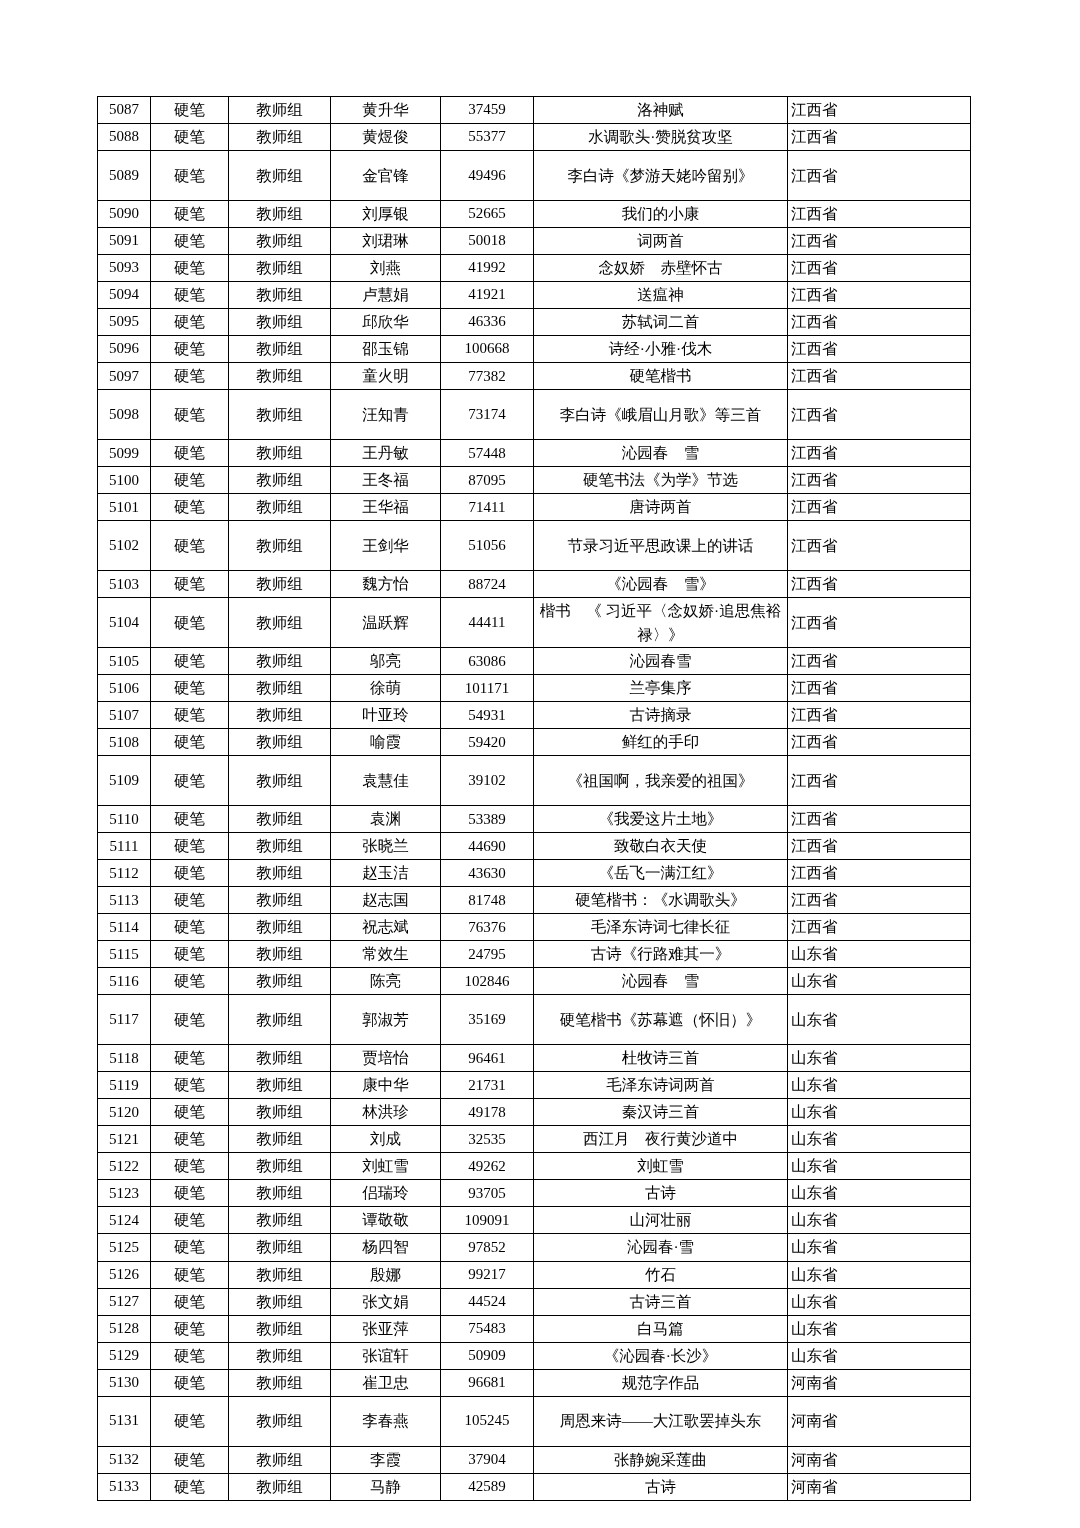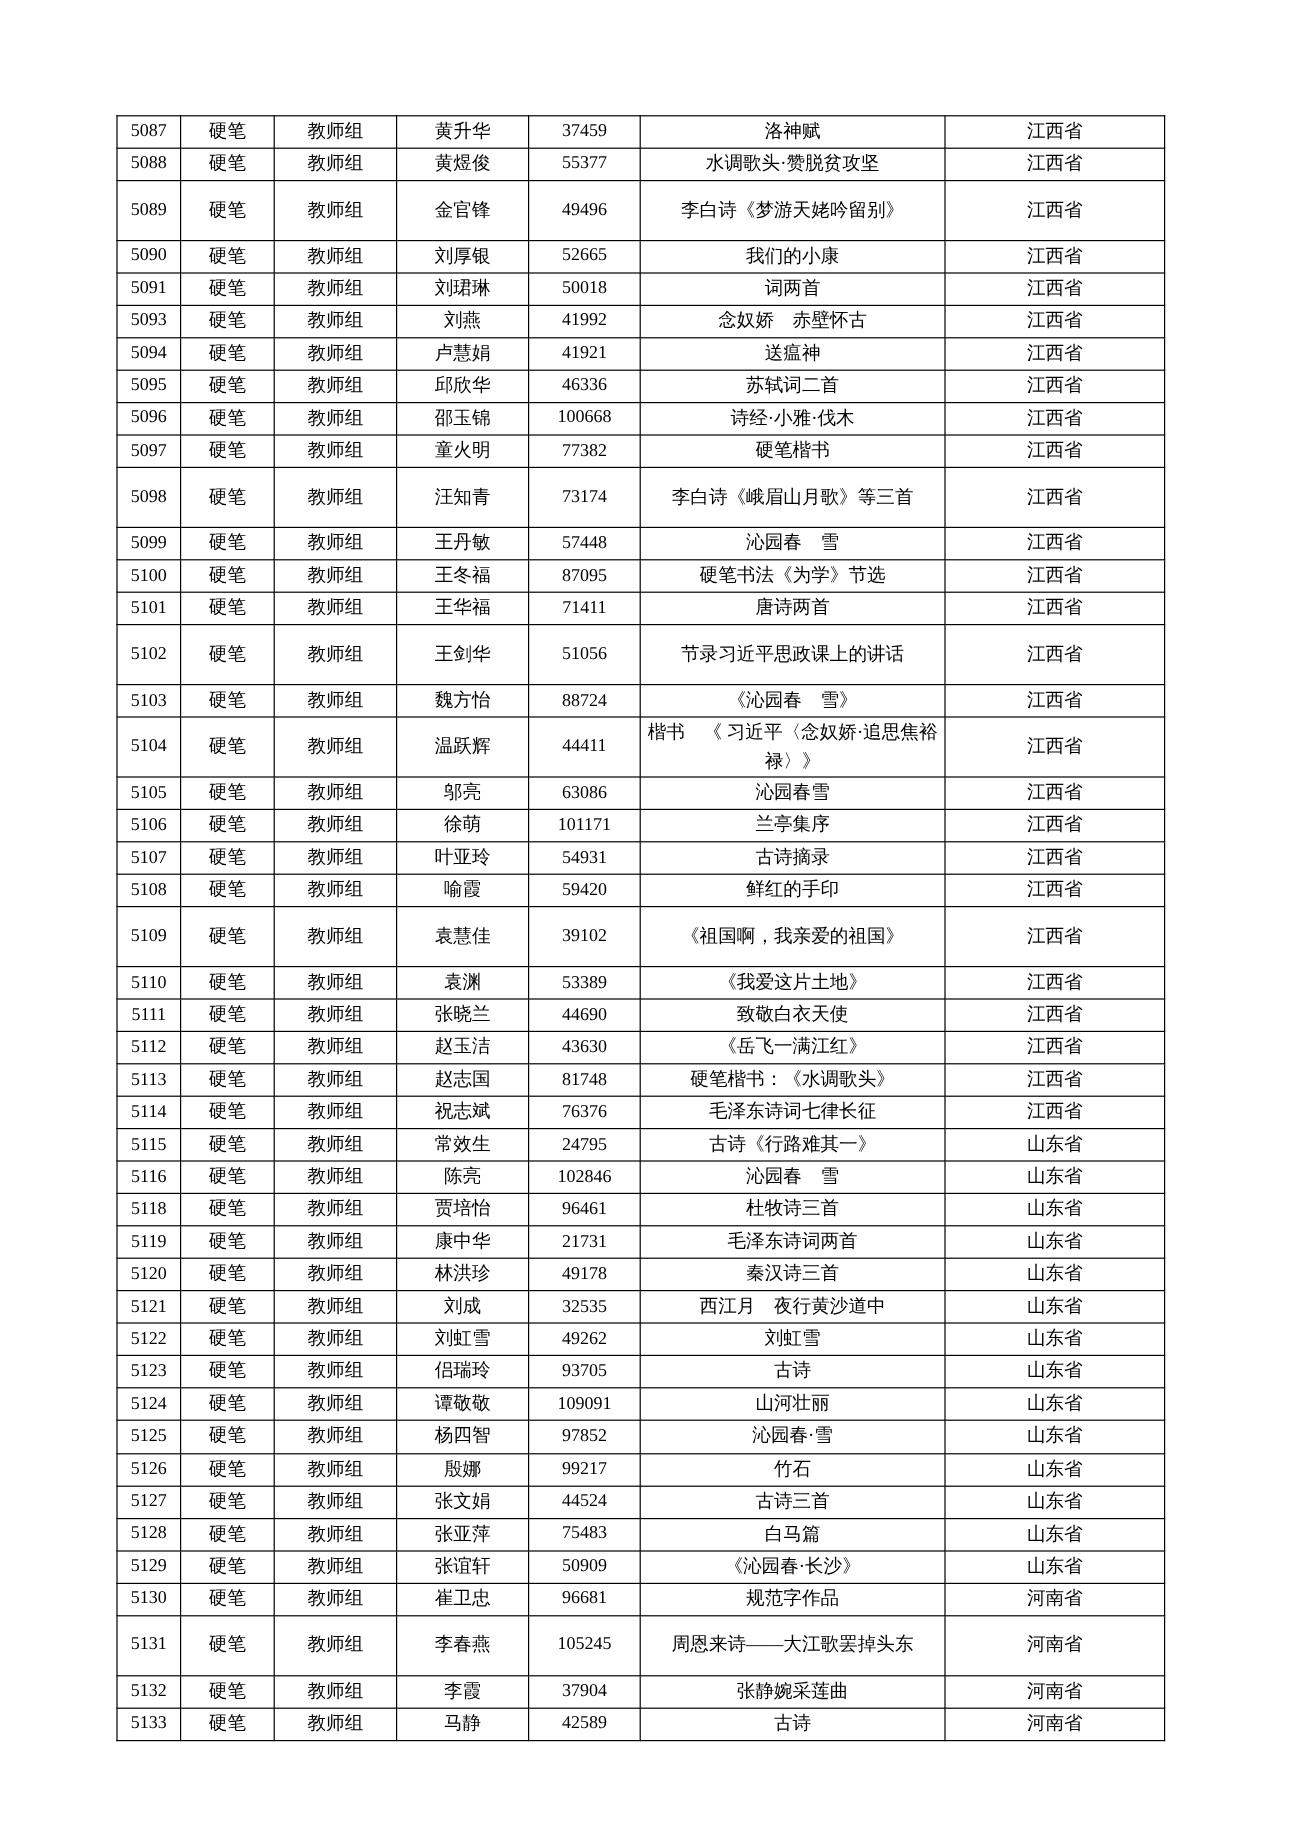--- a/index.html
+++ b/index.html
@@ -52,21 +52,21 @@
   col.c-num      { width: 93px; }
   col.c-title    { width: 254px; }
   col.c-prov     { width: 183px; }
 
   td.cell-id     { text-align: center; font-size: 15px; }
   td.cell-cat    { text-align: center; }
   td.cell-grp    { text-align: center; }
   td.cell-name   { text-align: center; }
   td.cell-num    { text-align: center; font-size: 15px; }
   td.cell-title  { text-align: center; padding-left: 5px; }
-  td.cell-prov   { text-align: center; }
+  td.cell-prov   { }
 
   tr.two-line td {
     height: 50px;
   }
   tr.two-line td.cell-title {
     line-height: 1.5;
     white-space: normal;
   }
 
   .page-number {
@@ -352,20 +352,29 @@
           </tr>
           <tr>
             <td class="cell-id">5116</td>
             <td class="cell-cat">硬笔</td>
             <td class="cell-grp">教师组</td>
             <td class="cell-name">陈亮</td>
             <td class="cell-num">102846</td>
             <td class="cell-title">沁园春　雪</td>
             <td class="cell-prov">山东省</td>
           </tr>
+          <tr class="two-line">
+            <td class="cell-id">5117</td>
+            <td class="cell-cat">硬笔</td>
+            <td class="cell-grp">教师组</td>
+            <td class="cell-name">郭淑芳</td>
+            <td class="cell-num">35169</td>
+            <td class="cell-title">硬笔楷书《苏幕遮（怀旧）》</td>
+            <td class="cell-prov">山东省</td>
+          </tr>
           <tr>
             <td class="cell-id">5118</td>
             <td class="cell-cat">硬笔</td>
             <td class="cell-grp">教师组</td>
             <td class="cell-name">贾培怡</td>
             <td class="cell-num">96461</td>
             <td class="cell-title">杜牧诗三首</td>
             <td class="cell-prov">山东省</td>
           </tr>
           <tr>

